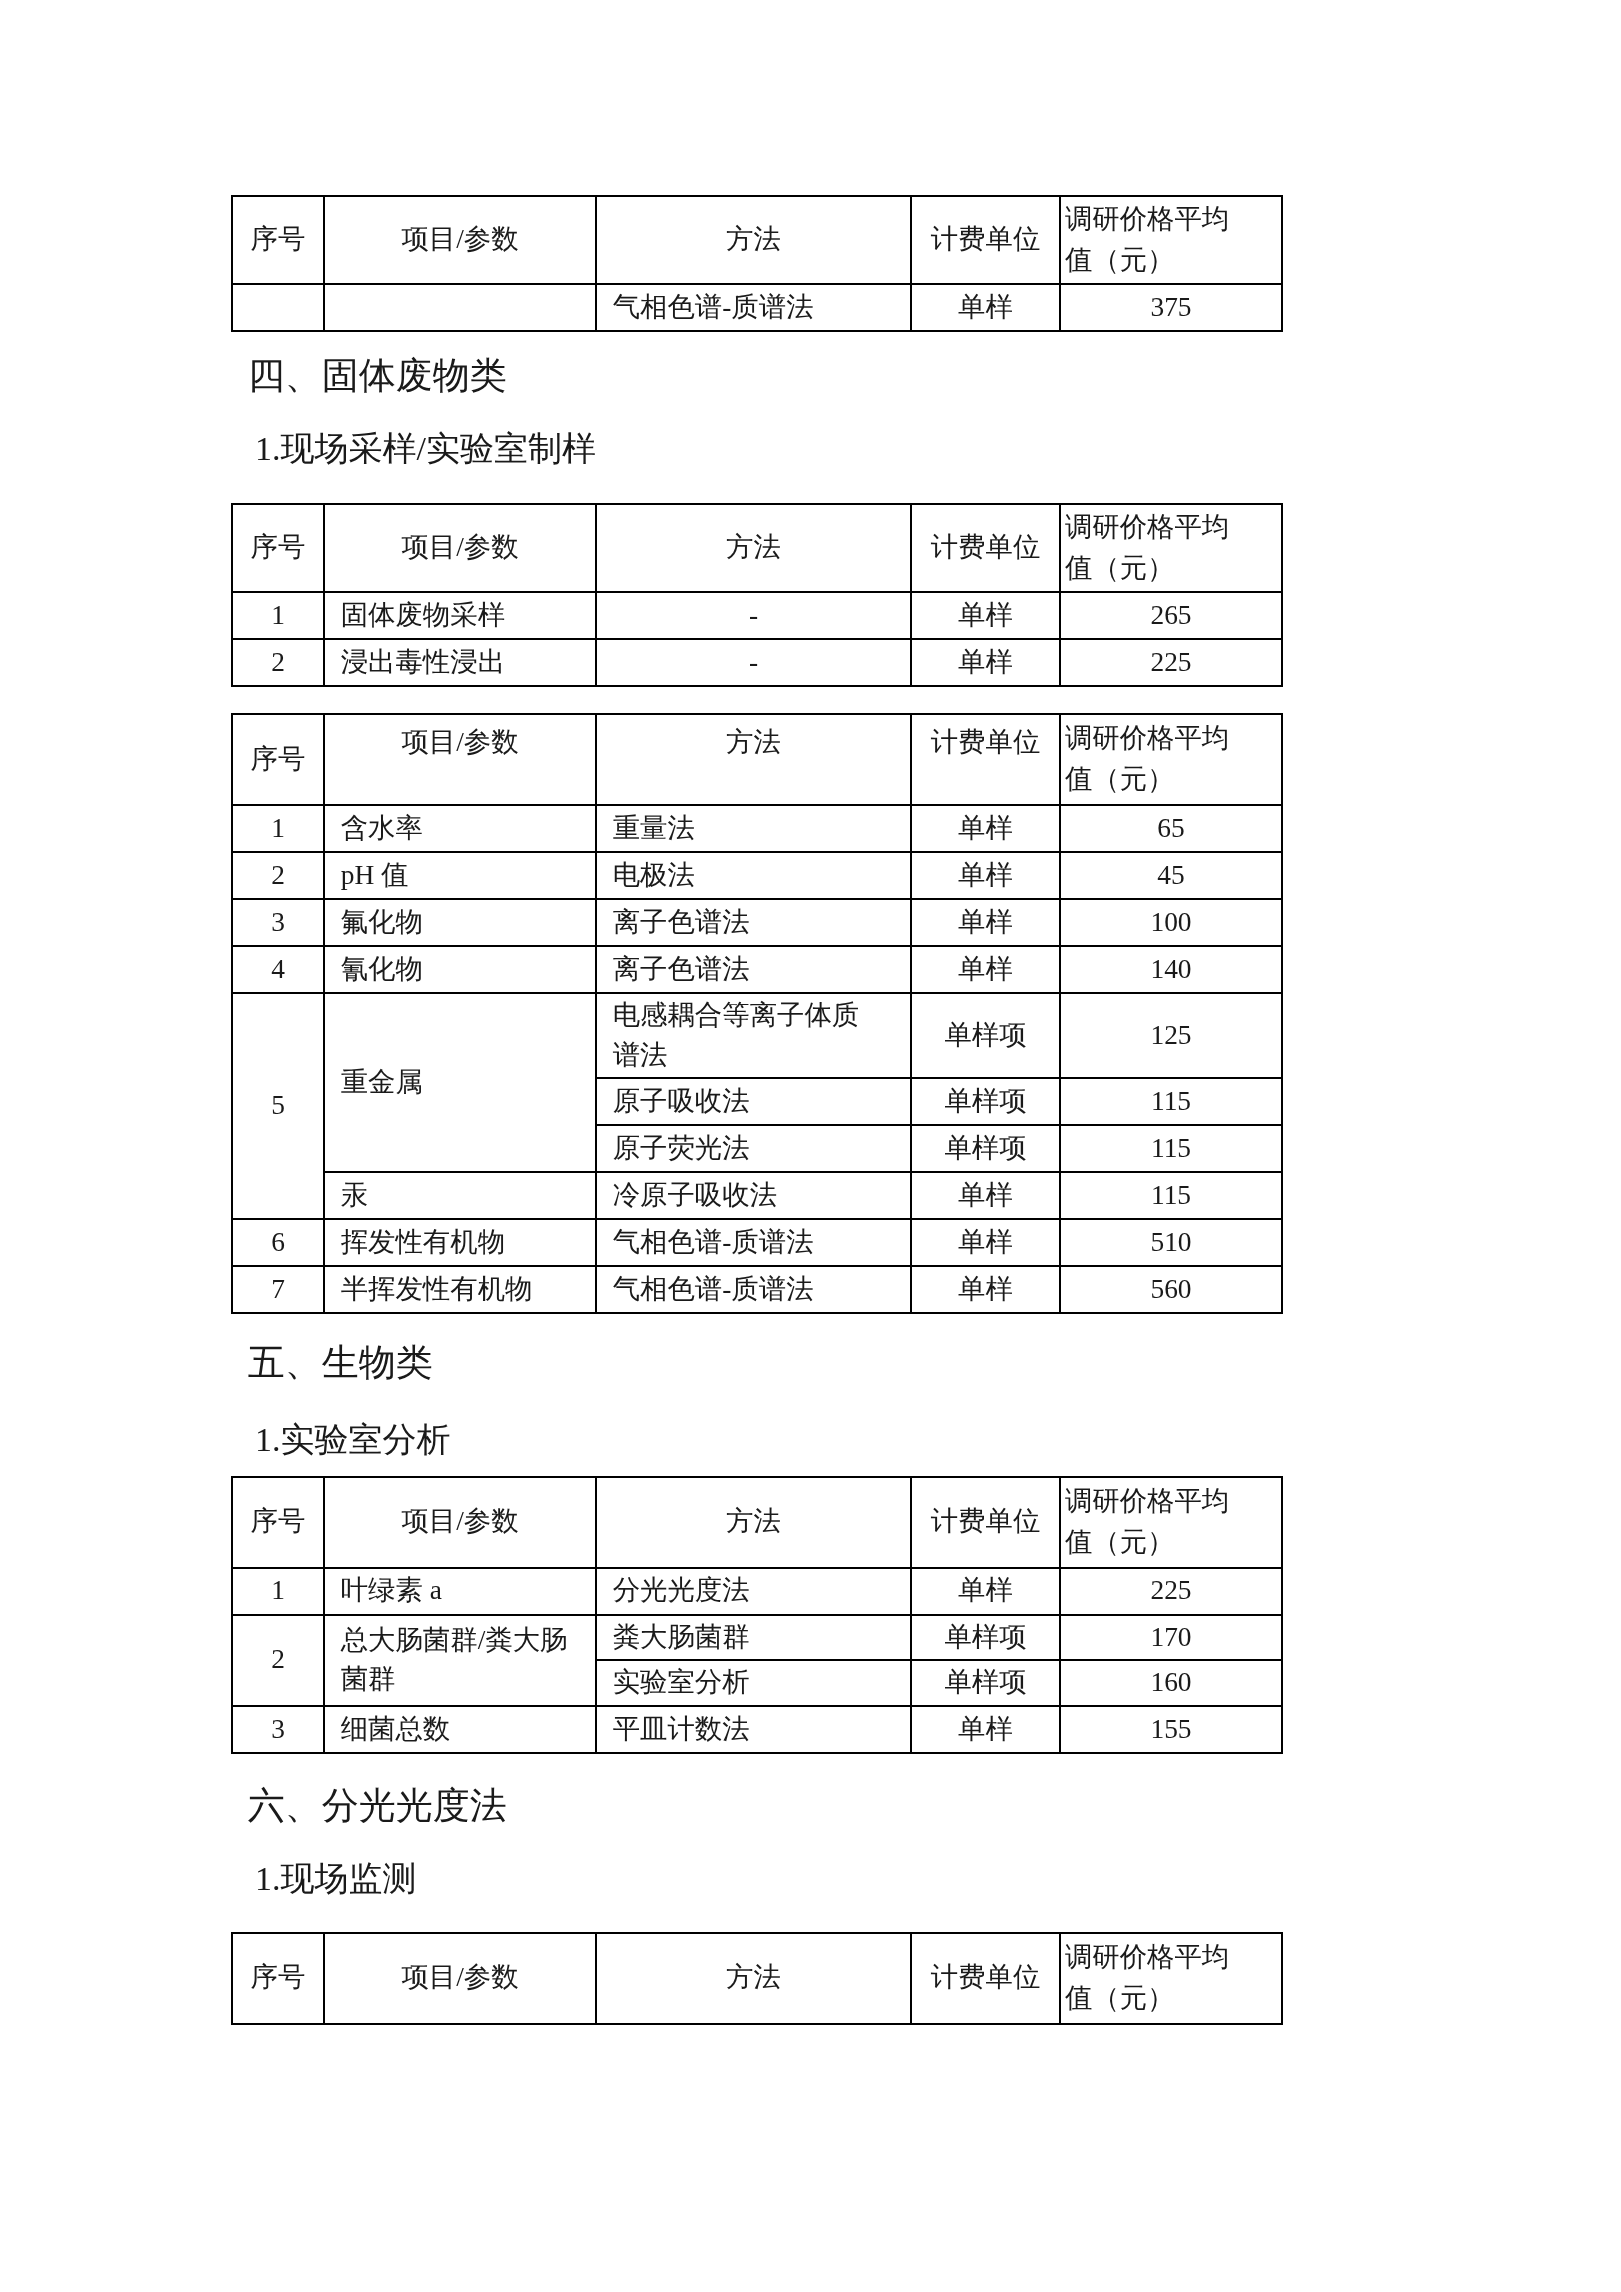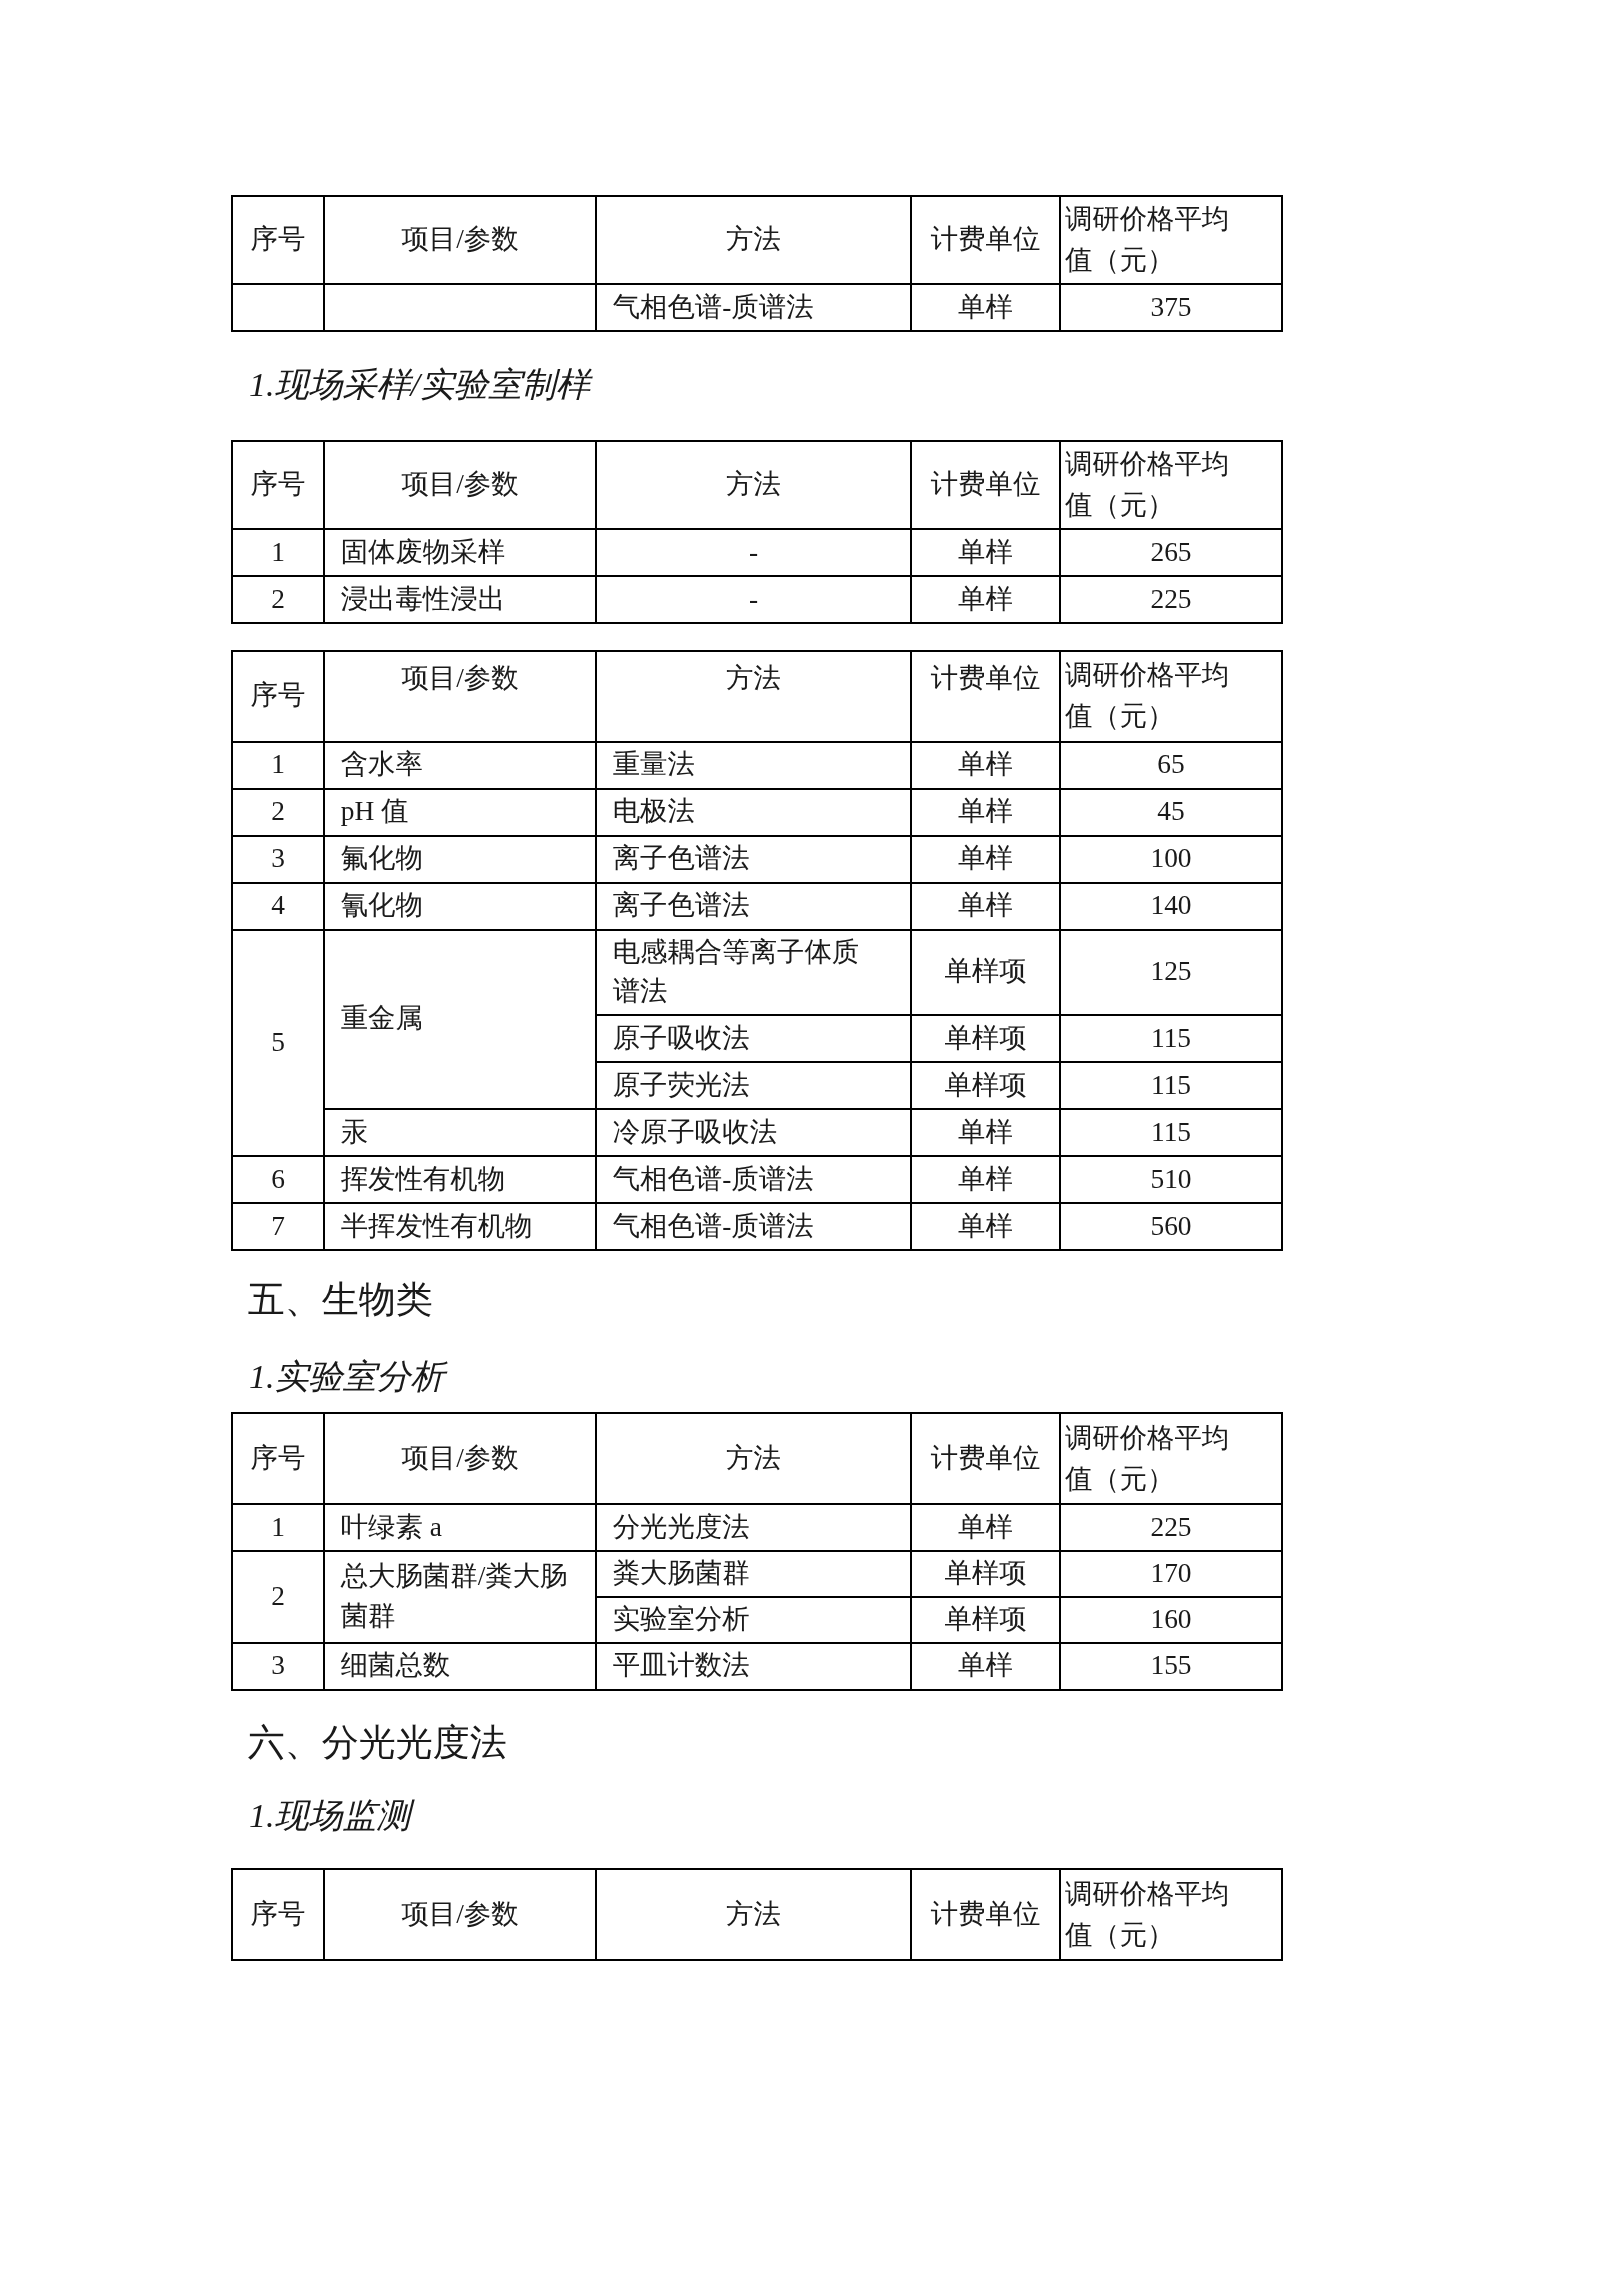--- a/index.html
+++ b/index.html
@@ -36,22 +36,21 @@
   .vt { vertical-align:top !important; padding-top:7.8px !important; }
   .price-hdr span { display:block; text-align:left; line-height:1.5; }
   .m-narrow { display:inline-block; max-width:263px; }
   .p-narrow { display:inline-block; max-width:245px; }
   h2.sec {
     font-size:37px; font-weight:normal; line-height:1.05;
     margin-left:16.7px;
   }
   h3.sub {
     font-size:34px; font-weight:normal; line-height:1.05;
-    margin-left:18px;
-    font-style:italic;
+    margin-left:24px;
   }
   .mt-sec4  { margin-top:24.5px; }
   .mt-sub4a { margin-top:35px; }
   .mt-t2    { margin-top:37px; }
   .mt-sub4b { margin-top:17.6px; }
   .mt-t3    { margin-top:25.5px; }
   .mt-sec5  { margin-top:30px; }
   .mt-sub5a { margin-top:39px; }
   .mt-t4    { margin-top:17.6px; }
   .mt-sec6  { margin-top:33px; }
@@ -85,20 +84,21 @@
       <tr class="row">
         <td class="ctr"></td>
         <td></td>
         <td>气相色谱-质谱法</td>
         <td class="ctr">单样</td>
         <td class="ctr">375</td>
       </tr>
     </tbody>
   </table>
 
+  <h2 class="sec mt-sec4">四、固体废物类</h2>
 
   <h3 class="sub mt-sub4a">1.现场采样/实验室制样</h3>
 
   <table class="ptable mt-t2">
     <colgroup>
         <col style="width:92px">
         <col style="width:272px">
         <col style="width:315px">
         <col style="width:149px">
         <col style="width:222px">

